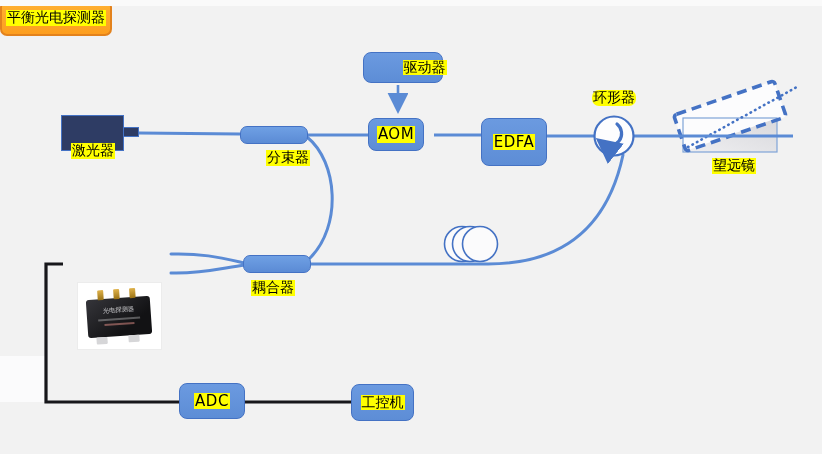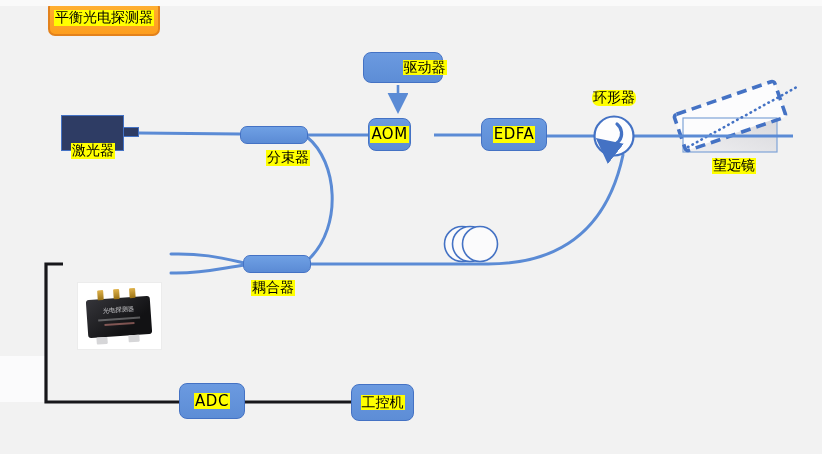--- a/index.html
+++ b/index.html
@@ -35,25 +35,25 @@
     font-size:14px;line-height:1.12;padding:0 1px;white-space:nowrap;
   }
   .latin{font-size:15px;letter-spacing:.5px;}
   .freelabel{position:absolute;z-index:3;}
 
   #laser{left:61px;top:115px;width:63px;height:36px;}
   #laser-tab{left:124px;top:127px;width:15px;height:10px;}
   #splitter{left:240px;top:126px;width:68px;height:18px;}
   #coupler{left:243px;top:255px;width:68px;height:18px;}
   #driver{left:363px;top:52px;width:80px;height:31px;padding-left:43px;}
-  #aom{left:368px;top:118px;width:43px;height:33px;}
-  #edfa{left:481px;top:118px;width:66px;height:33px;}
+  #aom{left:368px;top:118px;width:56px;height:33px;}
+  #edfa{left:481px;top:118px;width:66px;height:48px;}
   #adc{left:179px;top:383px;width:66px;height:36px;}
   #ipc{left:351px;top:384px;width:63px;height:37px;align-items:center;}
-  #detector{left:63px;top:249px;width:108px;height:32px;display:flex;align-items:center;justify-content:center;margin-left:48px;}
+  #detector{left:63px;top:249px;width:108px;height:32px;display:flex;align-items:center;justify-content:center;}
 
   #lbl-laser{left:71px;top:143px;}
   #lbl-splitter{left:246px;top:150px;margin-left:20px;}
   #lbl-circulator{left:592px;top:90px;border-radius:7px;}
   #lbl-telescope{left:712px;top:158px;}
   #lbl-coupler{left:251px;top:280px;}
 
   
   #photo{left:77px;top:282px;width:85px;height:68px;background:#FFFFFF;border:1px solid #ECECEC;}
   .dev{

